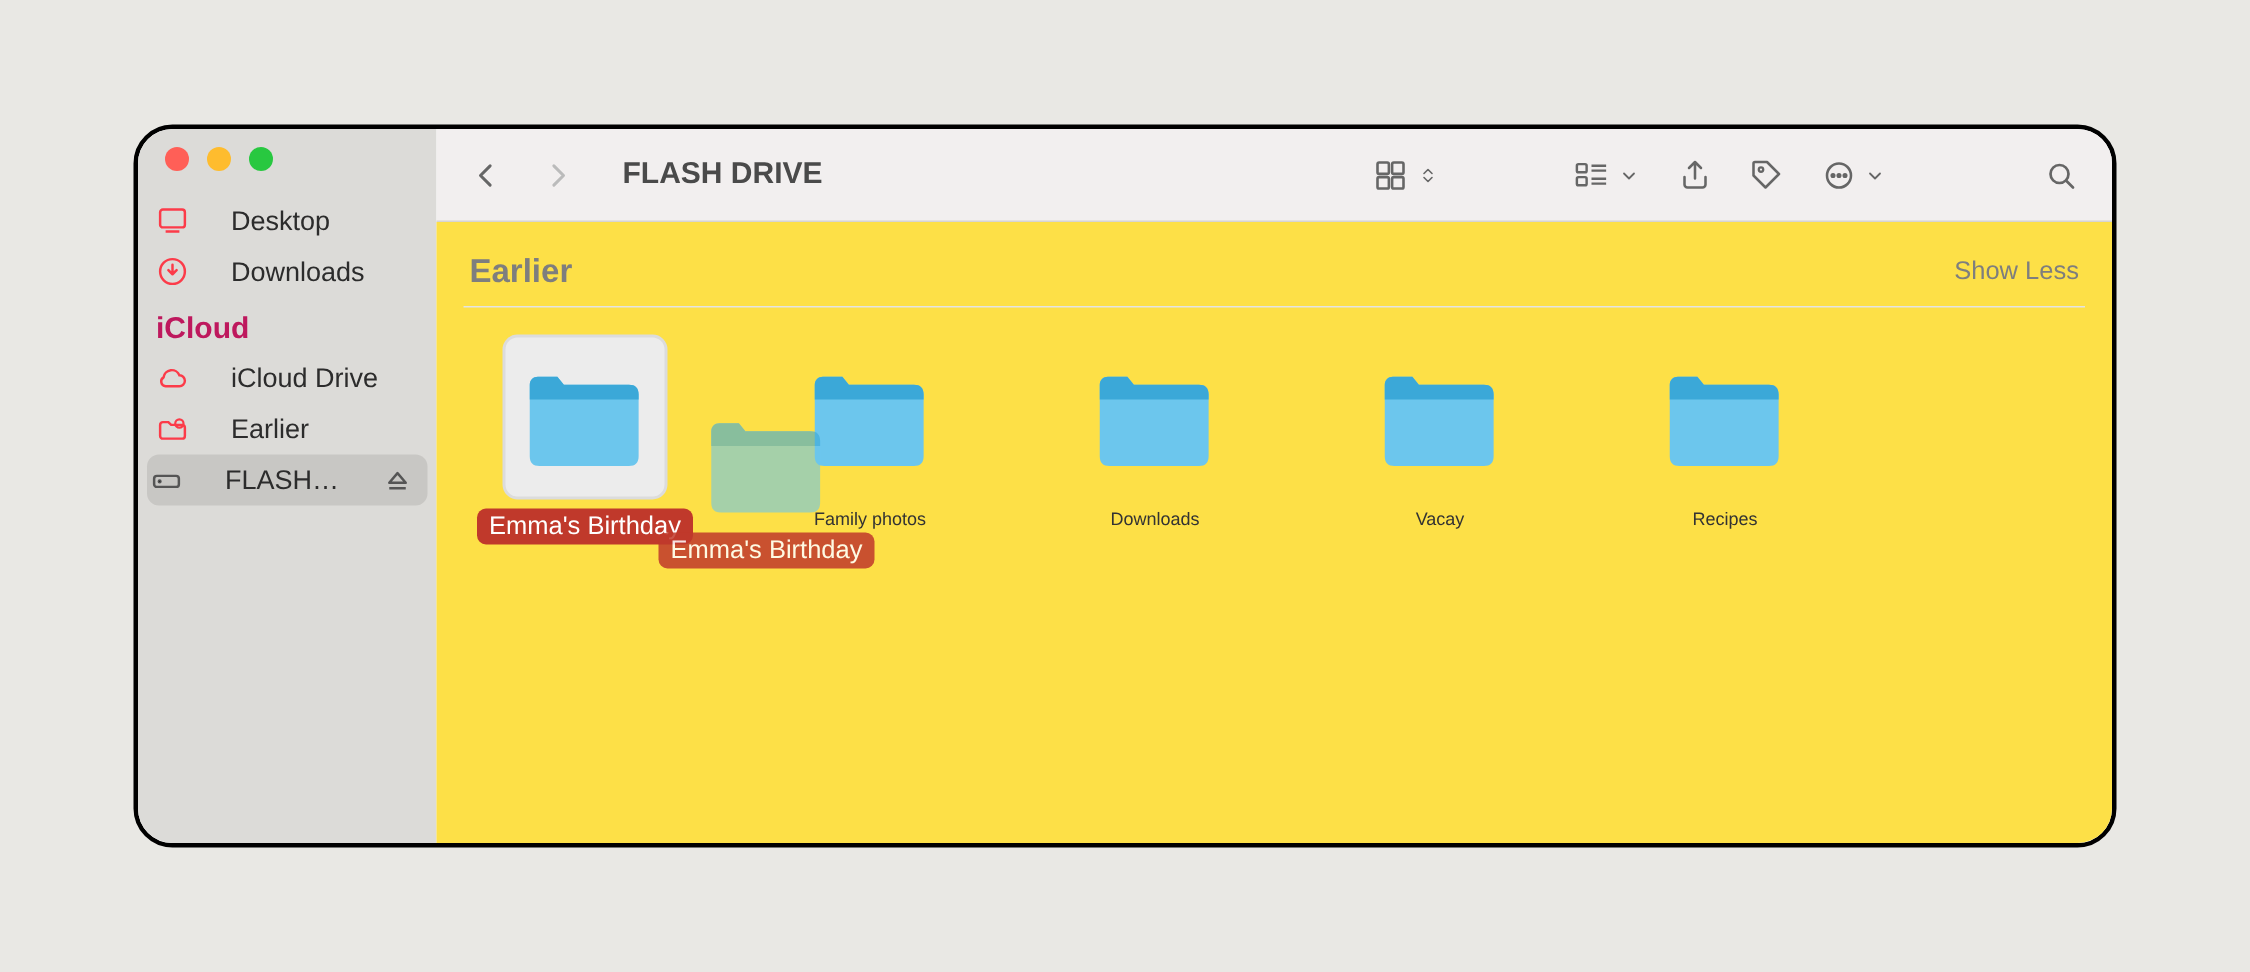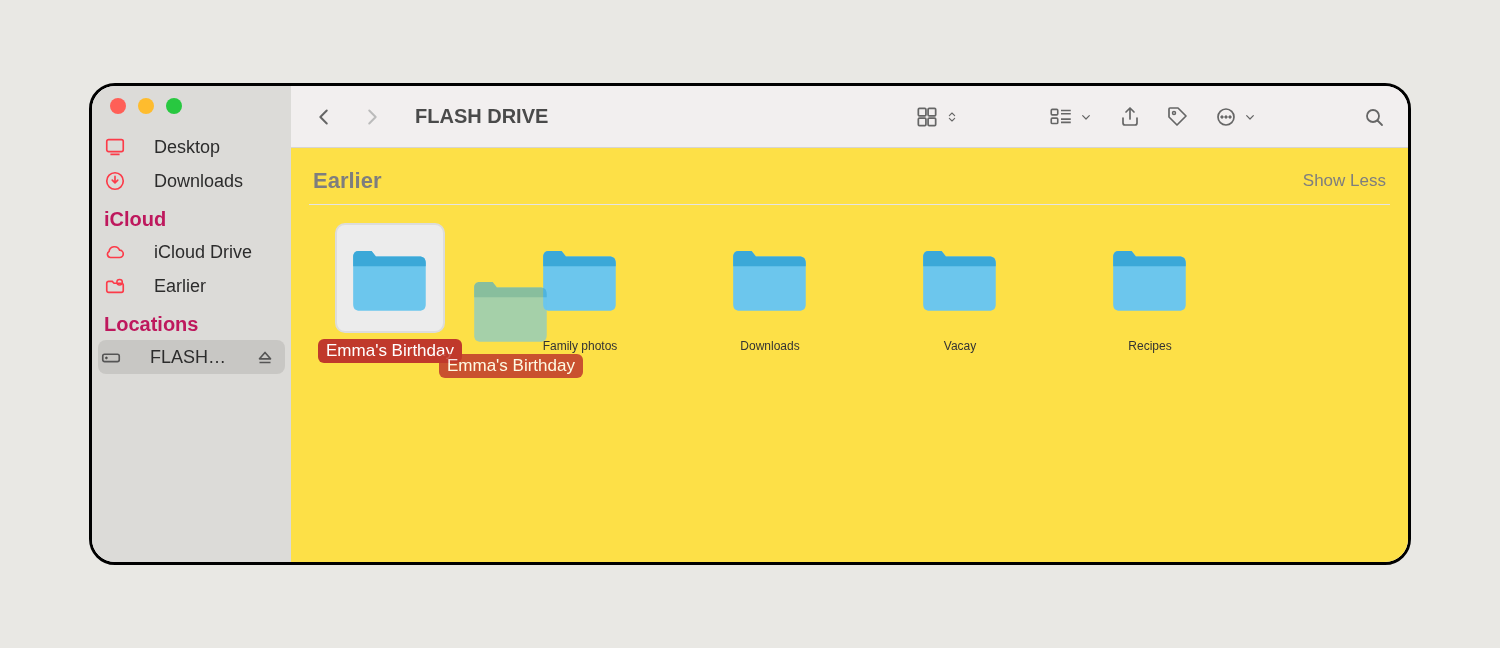--- a/index.html
+++ b/index.html
@@ -296,21 +296,20 @@
     </div>
     <div class="side-item">
       <span class="side-icon">
           <svg viewBox="0 0 24 24">
             <use href="#ic-shared"></use>
           </svg>
         </span>
       <span>Earlier</span>
     </div>
 
-    <div class="section-title">Locations</div>
     <div class="side-item selected">
       <span class="side-icon">
           <svg viewBox="0 0 24 24">
             <use href="#ic-drive"></use>
           </svg>
         </span>
       <span>FLASH…</span>
       <span class="side-icon eject">
           <svg viewBox="0 0 24 24">
             <use href="#ic-eject"></use>

